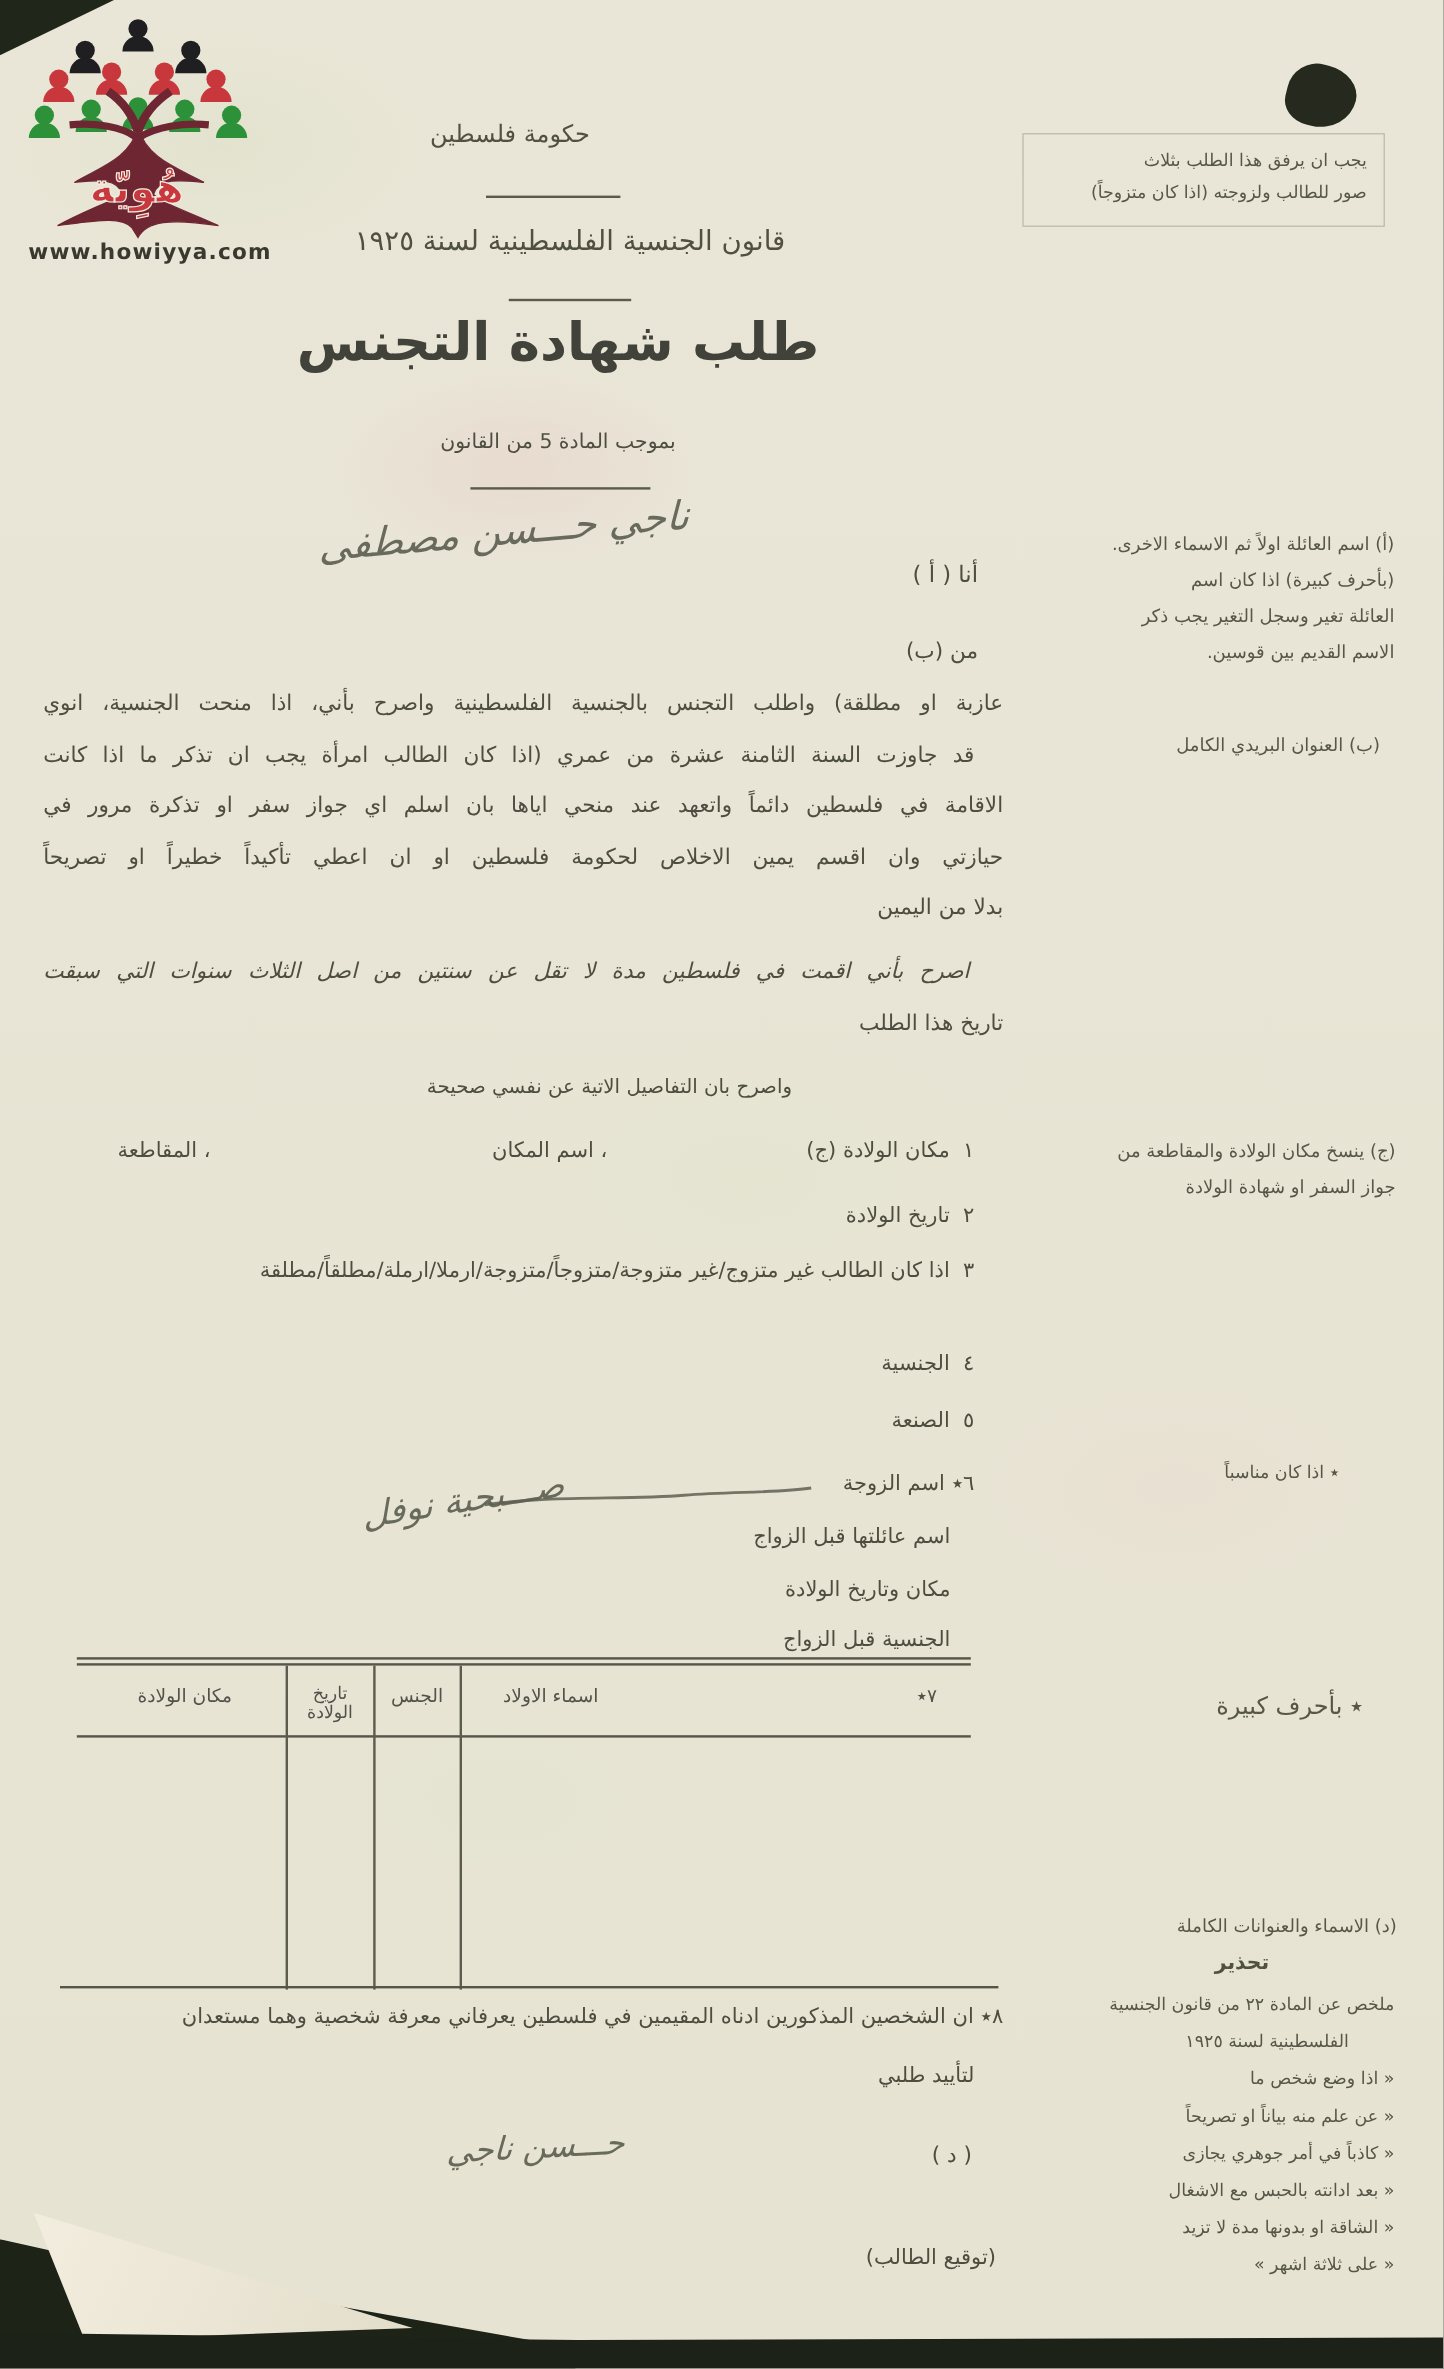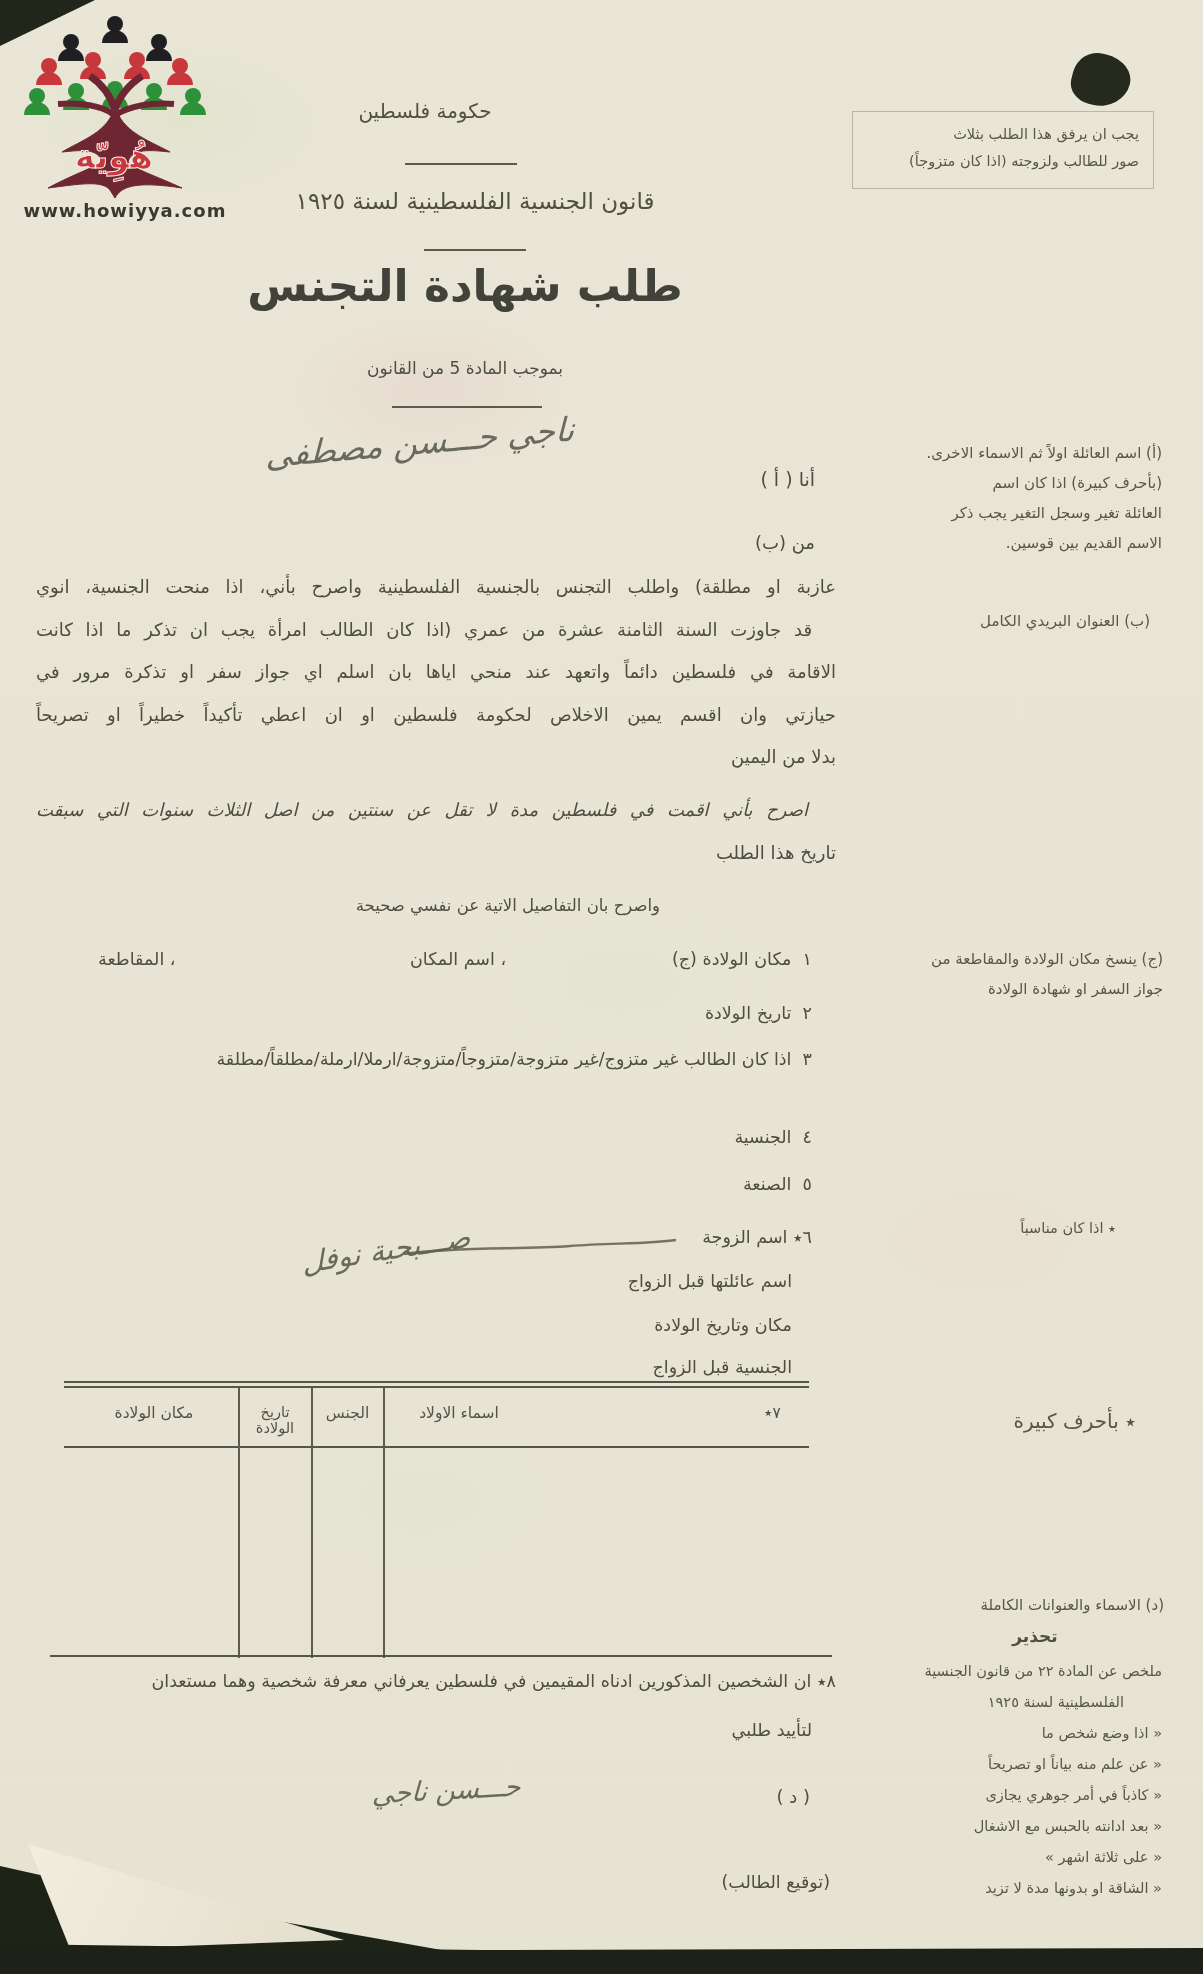--- a/index.html
+++ b/index.html
@@ -216,22 +216,22 @@
   <div class="abs mnote note-cap rtl right">٭ بأحرف كبيرة</div>
   <div class="abs mnote note-d rtl right">(د) الاسماء والعنوانات الكاملة</div>
   <div class="abs warn-title center rtl">تحذير</div>
   <div class="abs warn rtl right">
     <div>ملخص عن المادة ٢٢ من قانون الجنسية</div>
     <div>الفلسطينية لسنة ١٩٢٥</div>
     <div>« اذا وضع شخص ما</div>
     <div>« عن علم منه بياناً او تصريحاً</div>
     <div>« كاذباً في أمر جوهري يجازى</div>
     <div>« بعد ادانته بالحبس مع الاشغال</div>
+    <div>« الشاقة او بدونها مدة لا تزيد</div>
     <div>« على ثلاثة اشهر »</div>
-    <div>« الشاقة او بدونها مدة لا تزيد</div>
   </div>
 
   <div class="abs hand sig-applicant">ناجي حـــسن مصطفى</div>
   <div class="abs lbl-ana rtl right">أنا ( أ )</div>
   <div class="abs lbl-min rtl right">من (ب)</div>
 
   <div class="abs decl1 rtl right">
     <div class="j">عازبة او مطلقة) واطلب التجنس بالجنسية الفلسطينية واصرح بأني، اذا منحت الجنسية، انوي</div>
     <div class="j first">قد جاوزت السنة الثامنة عشرة من عمري (اذا كان الطالب امرأة يجب ان تذكر ما اذا كانت</div>
     <div class="j">الاقامة في فلسطين دائماً واتعهد عند منحي اياها بان اسلم اي جواز سفر او تذكرة مرور في</div>

